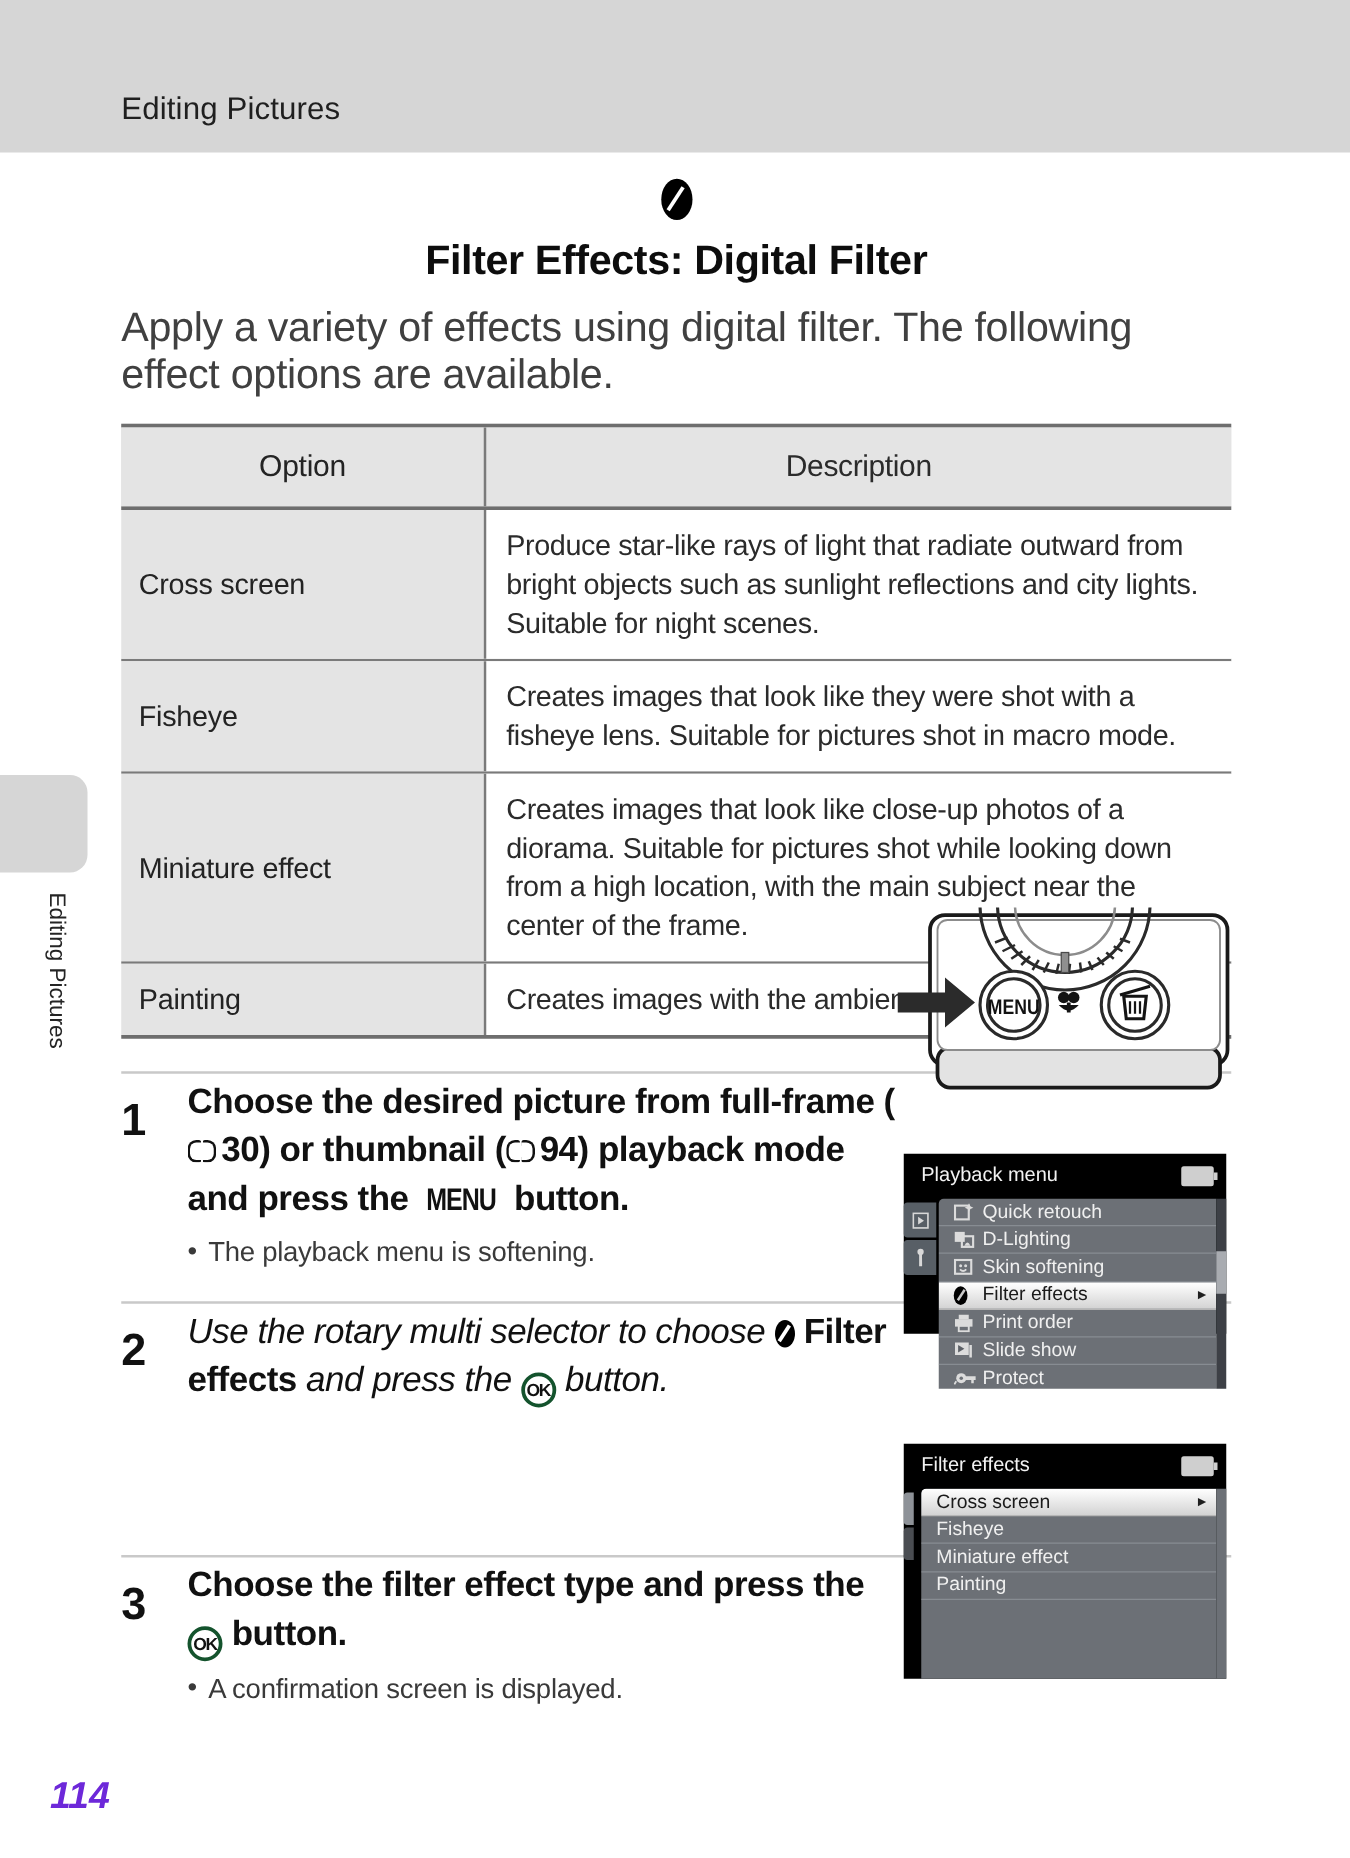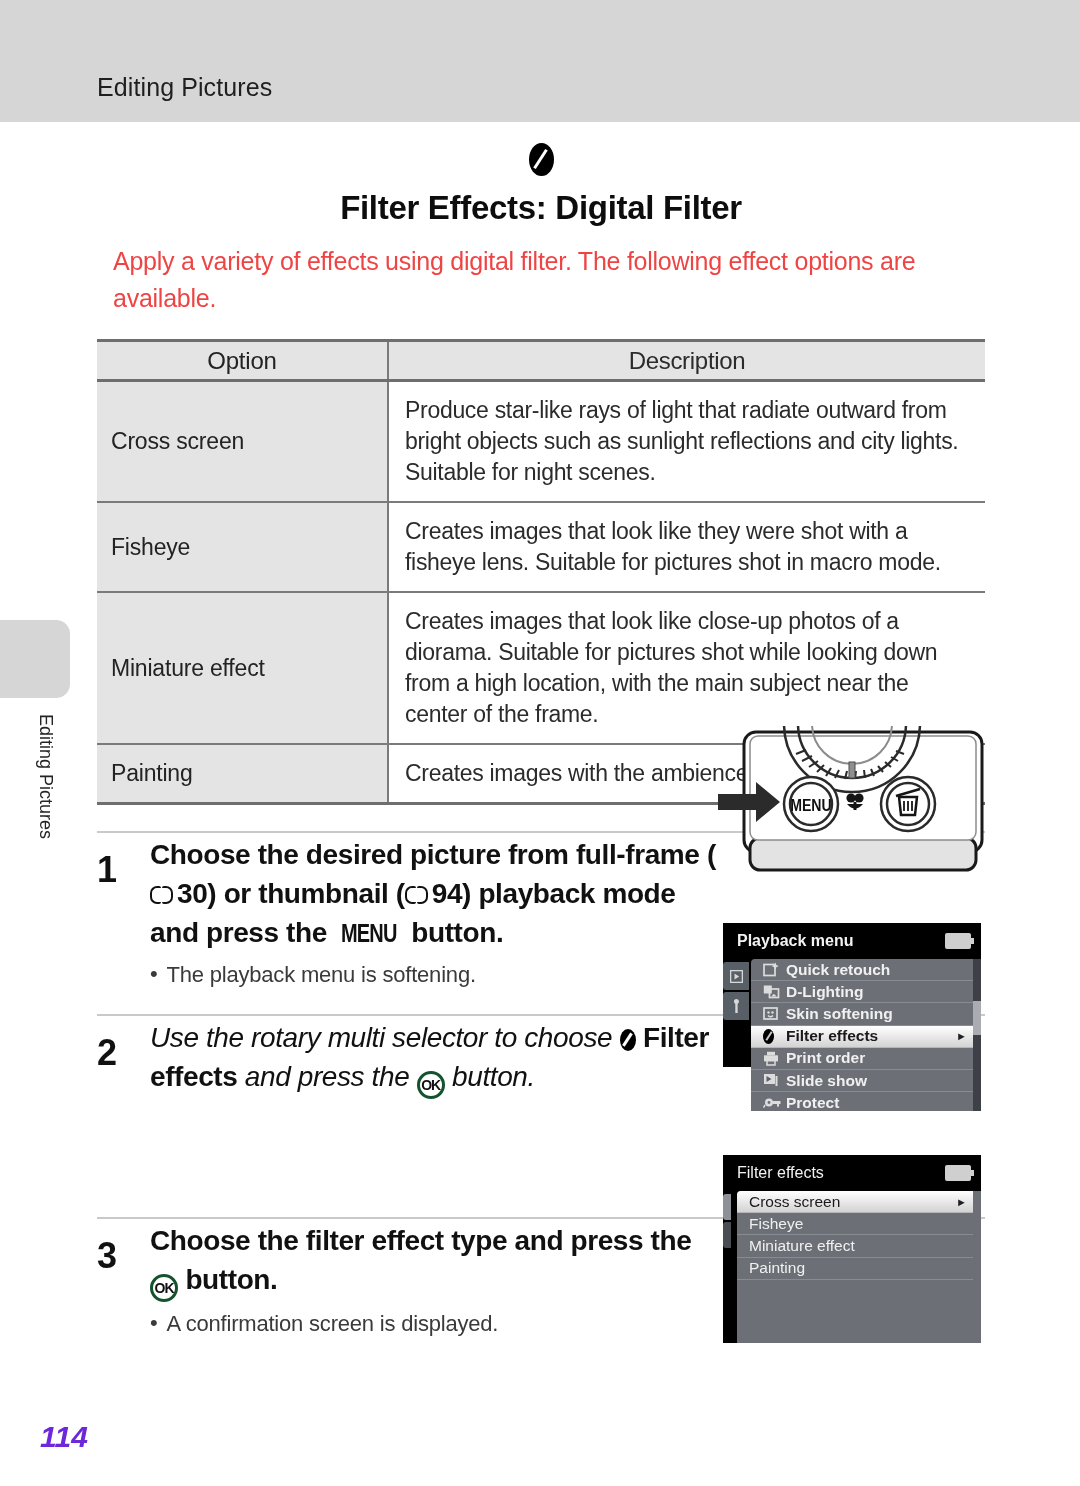--- a/index.html
+++ b/index.html
@@ -95,26 +95,25 @@
   }
   .lens-icon.lg { width: 25px; height: 33px; }
   .lens-icon.lg::before { left: 10px; top: 5px; width: 3px; height: 22px; }
   .lens-icon.md { width: 16px; height: 22px; }
   .lens-icon.md::before { left: 6.5px; top: 3px; width: 2.5px; height: 15px; }
   .lens-icon.sm { width: 11px; height: 15px; }
   .lens-icon.sm::before { left: 4.5px; top: 2px; width: 2px; height: 10px; background: #c9c9c9; }
 
   
   .intro-p {
-    font-size: 25px;
+    font-size: 33px;
     line-height: 37px;
-    color: #ef4444;
+    color: #404040;
     margin-top: 16px;
     letter-spacing: -0.25px;
-    margin-left: 16px;
   }
   .intro-p.second { margin-top: 4px; }
 
   
   #options-table {
     margin-top: 22px;
     width: 888px;
     border-collapse: collapse;
   }
   .tbl-row { display: flex; }
@@ -134,21 +133,21 @@
     display: flex;
     align-items: center;
     font-size: 23px;
     color: #232323;
     letter-spacing: -0.2px;
   }
   .tbl-head .cell-opt,
   .tbl-head .cell-desc {
     justify-content: center;
     text-align: center;
-    padding: 3px 0;
+    padding: 16px 0;
     font-size: 24px;
   }
   .cell-desc {
     flex: 1;
     background: #ffffff;
     border-left: 2px solid #7a7a7a;
     box-sizing: border-box;
     padding: 13px 10px 13px 16px;
     font-size: 23px;
     line-height: 31px;
@@ -265,21 +264,21 @@
   
   .lcd {
     position: absolute;
     width: 258px;
     background: #000;
     box-sizing: border-box;
     padding: 0;
     font-size: 15.5px;
     color: #e9e9e9;
   }
-  #lcd-playback { left: 723px; top: 923px; height: 144px; font-weight: bold; }
+  #lcd-playback { left: 723px; top: 923px; height: 144px; }
   #lcd-filter   { left: 723px; top: 1155px; height: 188px; }
 
   .lcd-titlebar {
     height: 36px;
     display: flex;
     align-items: center;
     justify-content: space-between;
     padding: 0 10px 0 14px;
     box-sizing: border-box;
     font-size: 16px;

